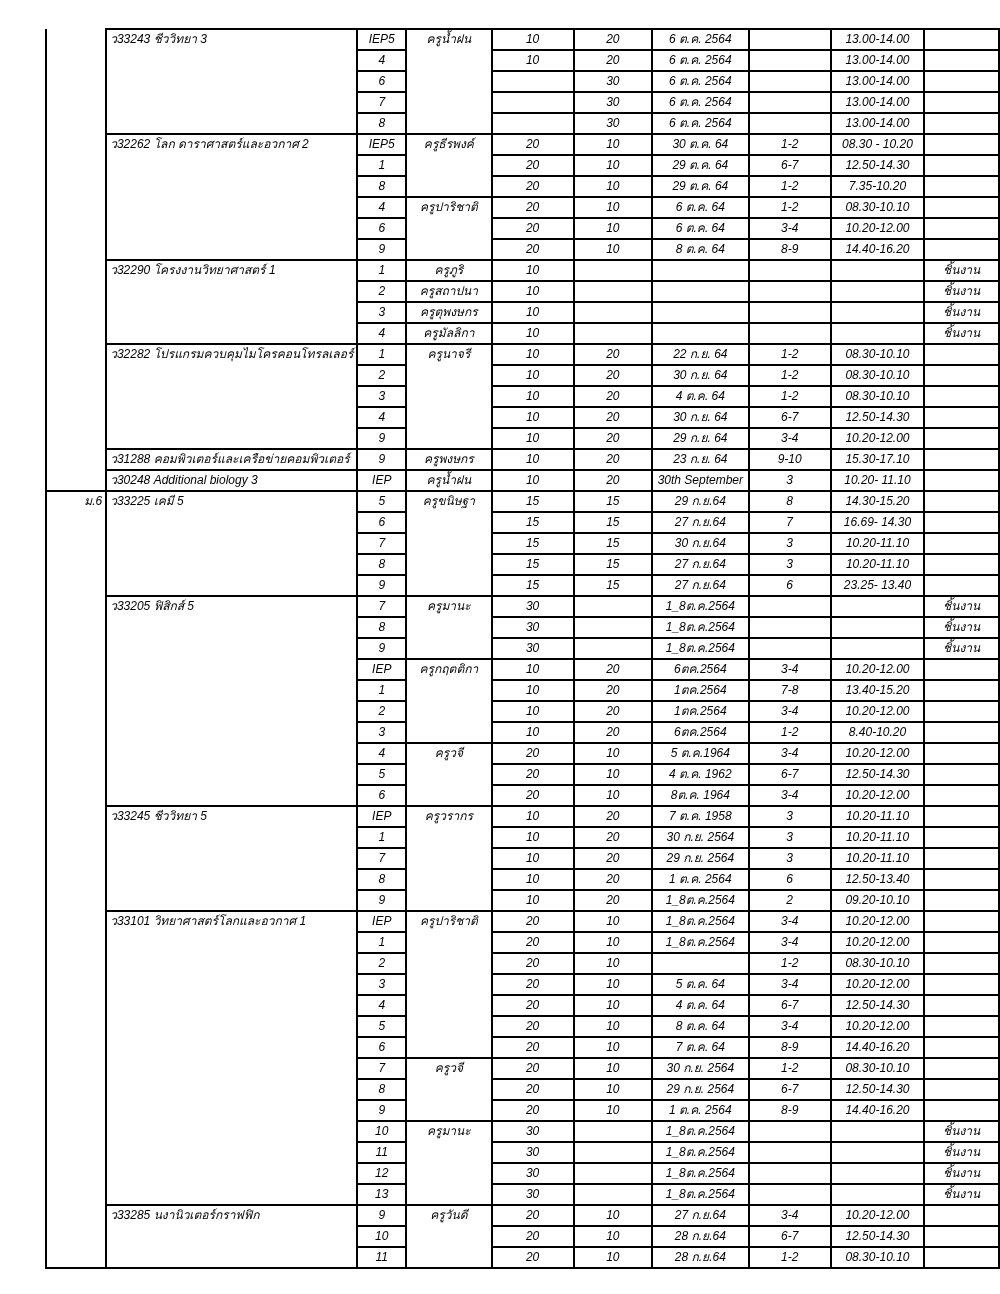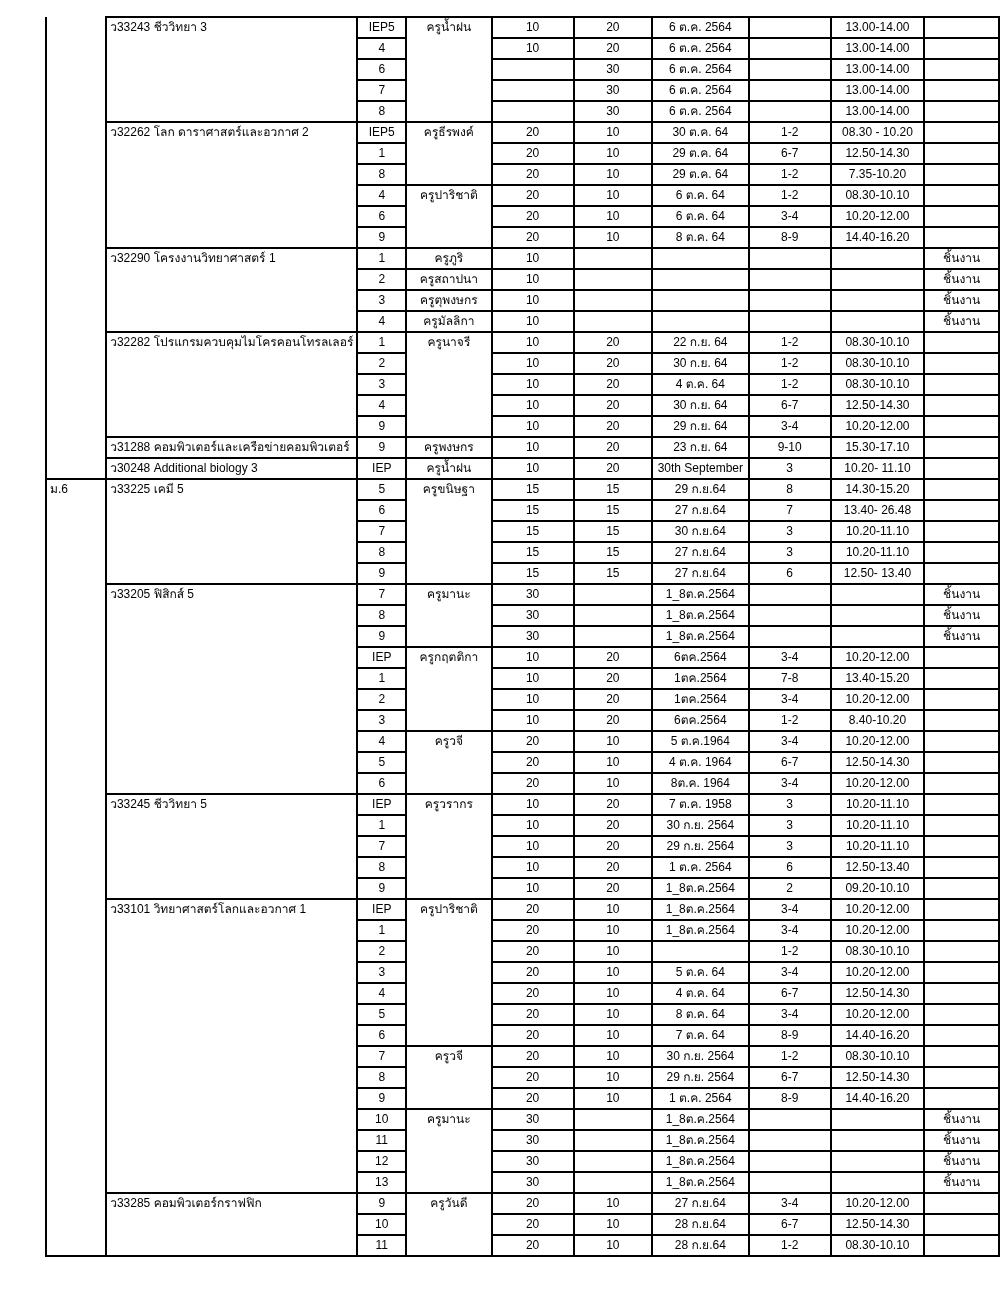--- a/index.html
+++ b/index.html
@@ -1,21 +1,21 @@
 <!DOCTYPE html>
 <html><head>
 <meta charset="utf-8">
 <style>
   html,body{margin:0;padding:0;background:#fff;}
   body{width:1000px;height:1294px;position:relative;overflow:hidden;
        font-family:"Liberation Sans","DejaVu Sans",sans-serif;color:#000;}
-  table.sched{position:absolute;left:45px;top:16px;border-collapse:collapse;table-layout:fixed;}
+  table.sched{position:absolute;left:45px;top:28px;border-collapse:collapse;table-layout:fixed;font-style:italic;}
   table.sched td{border:2px solid #000;height:21px;box-sizing:border-box;
        font-size:12px;line-height:19px;padding:0 3px;overflow:hidden;white-space:nowrap;}
-  td.class-col{vertical-align:top;text-align:left;padding-top:1px;margin-left:37px;}
+  td.class-col{vertical-align:top;text-align:right;padding-top:1px;margin-left:37px;}
   td.class-col.clip-top{border-top:hidden;}
   td.course-col{vertical-align:top;text-align:left;}
   td.center{text-align:center;}
   td.vtop{vertical-align:top;}
 </style>
 </head>
 <body>
 
 <table class="sched">
   <colgroup>
@@ -257,21 +257,21 @@
         <td class="center">8</td>
         <td class="center">14.30-15.20</td>
         <td class="center"></td>
       </tr>
       <tr>
         <td class="center">6</td>
         <td class="center">15</td>
         <td class="center">15</td>
         <td class="center">27 ก.ย.64</td>
         <td class="center">7</td>
-        <td class="center">13.40- 26.48</td>
+        <td class="center">16.69- 14.30</td>
         <td class="center"></td>
       </tr>
       <tr>
         <td class="center">7</td>
         <td class="center">15</td>
         <td class="center">15</td>
         <td class="center">30 ก.ย.64</td>
         <td class="center">3</td>
         <td class="center">10.20-11.10</td>
         <td class="center"></td>
@@ -284,21 +284,21 @@
         <td class="center">3</td>
         <td class="center">10.20-11.10</td>
         <td class="center"></td>
       </tr>
       <tr>
         <td class="center">9</td>
         <td class="center">15</td>
         <td class="center">15</td>
         <td class="center">27 ก.ย.64</td>
         <td class="center">6</td>
-        <td class="center">12.50- 13.40</td>
+        <td class="center">23.25- 13.40</td>
         <td class="center"></td>
       </tr>
       <tr>
         <td class="course-col" rowspan="10">ว33205 ฟิสิกส์ 5</td>
         <td class="center">7</td>
         <td class="center vtop" rowspan="3">ครูมานะ</td>
         <td class="center">30</td>
         <td class="center"></td>
         <td class="center">1_8ต.ค.2564</td>
         <td class="center"></td>
@@ -367,21 +367,21 @@
         <td class="center">10</td>
         <td class="center">5 ต.ค.1964</td>
         <td class="center">3-4</td>
         <td class="center">10.20-12.00</td>
         <td class="center"></td>
       </tr>
       <tr>
         <td class="center">5</td>
         <td class="center">20</td>
         <td class="center">10</td>
-        <td class="center">4 ต.ค. 1964</td>
+        <td class="center">4 ต.ค. 1962</td>
         <td class="center">6-7</td>
         <td class="center">12.50-14.30</td>
         <td class="center"></td>
       </tr>
       <tr>
         <td class="center">6</td>
         <td class="center">20</td>
         <td class="center">10</td>
         <td class="center">8ต.ค. 1964</td>
         <td class="center">3-4</td>
@@ -559,21 +559,21 @@
       <tr>
         <td class="center">13</td>
         <td class="center">30</td>
         <td class="center"></td>
         <td class="center">1_8ต.ค.2564</td>
         <td class="center"></td>
         <td class="center"></td>
         <td class="center">ชิ้นงาน</td>
       </tr>
       <tr>
-        <td class="course-col" rowspan="3">ว33285 คอมพิวเตอร์กราฟฟิก</td>
+        <td class="course-col" rowspan="3">ว33285 นงานิวเตอร์กราฟฟิก</td>
         <td class="center">9</td>
         <td class="center vtop" rowspan="3">ครูวันดี</td>
         <td class="center">20</td>
         <td class="center">10</td>
         <td class="center">27 ก.ย.64</td>
         <td class="center">3-4</td>
         <td class="center">10.20-12.00</td>
         <td class="center"></td>
       </tr>
       <tr>

